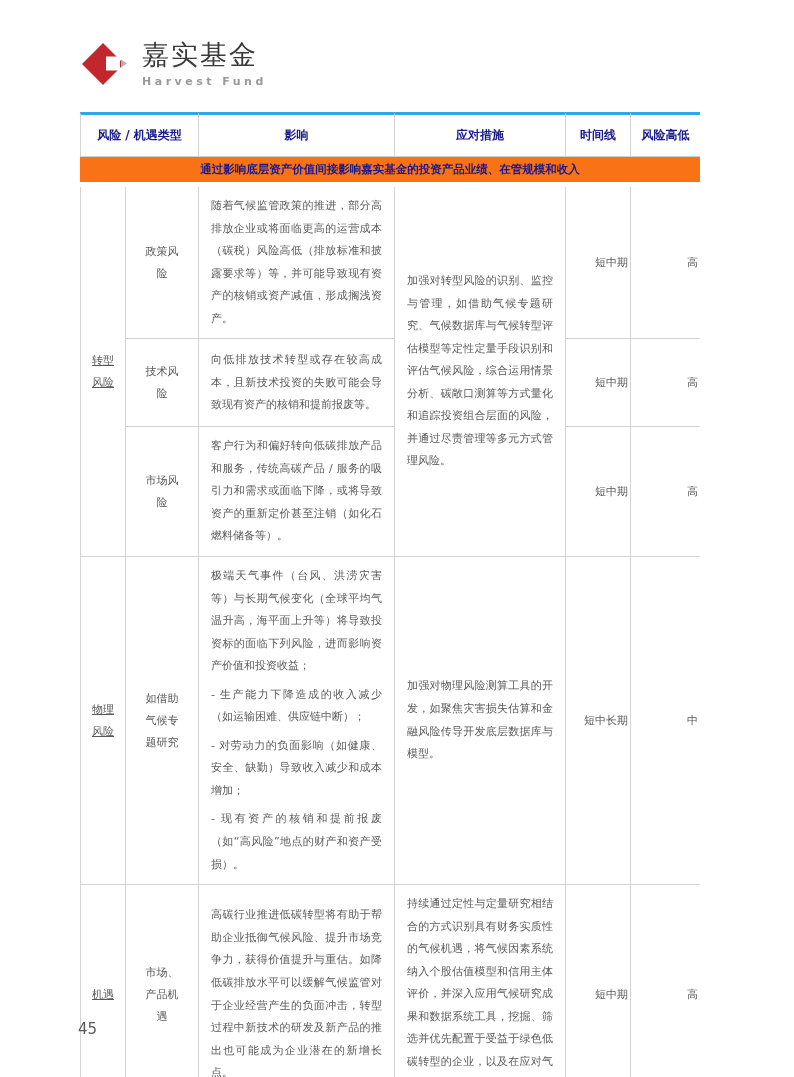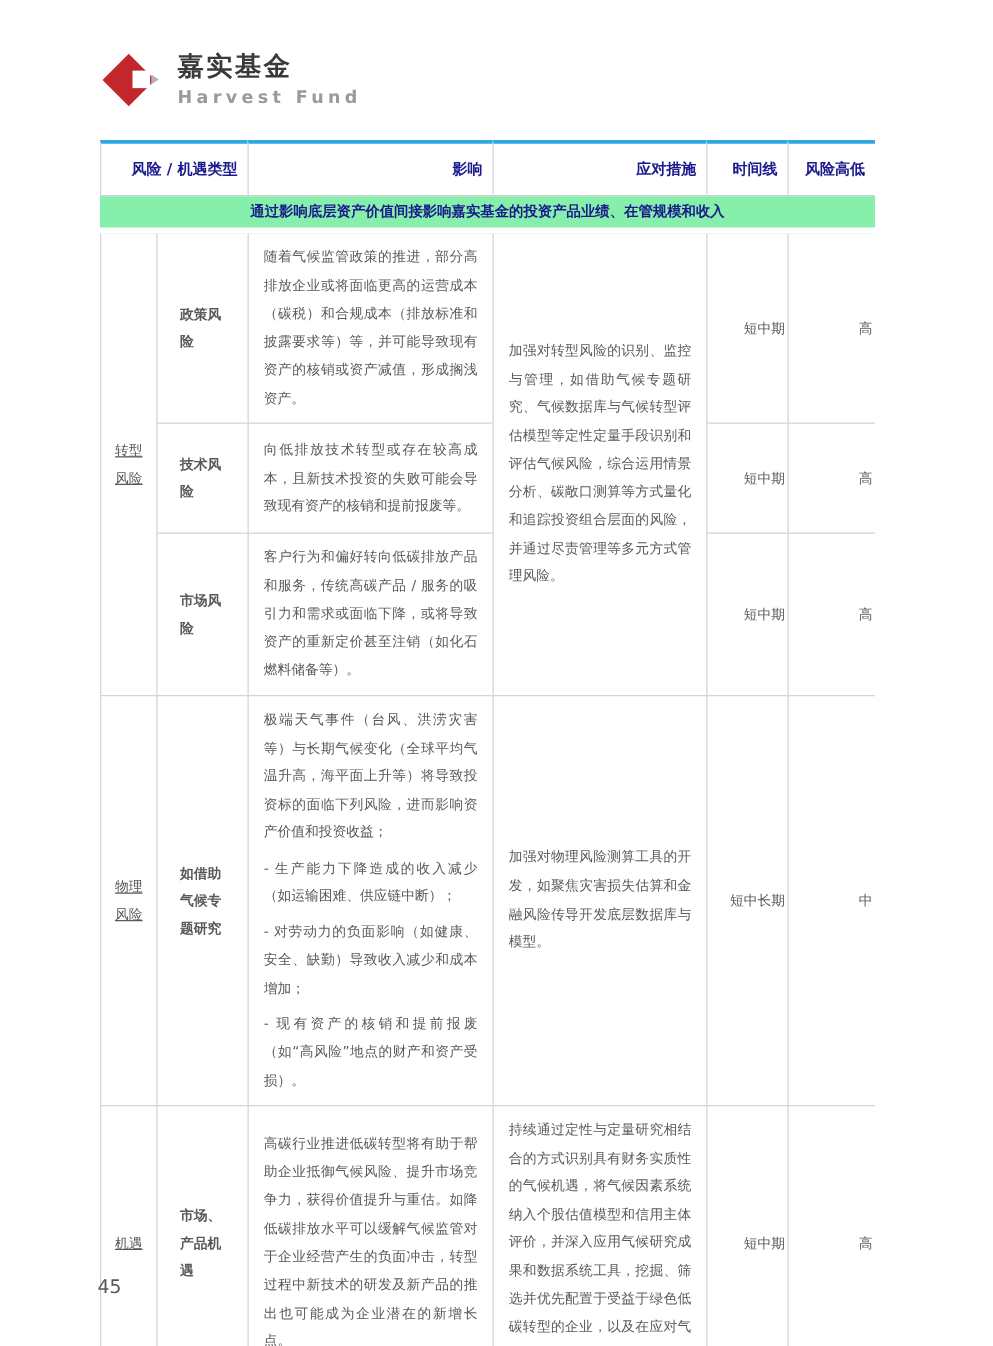--- a/index.html
+++ b/index.html
@@ -5,36 +5,36 @@
   html,body{margin:0;padding:0;}
   body{
     width:794px;height:1077px;background:#ffffff;position:relative;
     font-family:"DejaVu Sans","Liberation Sans",sans-serif;
     -webkit-font-smoothing:antialiased;overflow:hidden;
   }
   
   .logo{position:absolute;top:40px;left:80px;display:flex;align-items:center;}
   .logo-icon{width:48px;height:48px;flex:0 0 auto;}
   .logo-text{margin-left:14px;display:flex;flex-direction:column;justify-content:center;}
-  .logo-cn{font-size:21px;font-weight:bold;color:#3a3a3a;letter-spacing:2px;line-height:1.1;}
-  .logo-en{font-size:14px;font-weight:bold;color:#9a9a9a;letter-spacing:3.5px;margin-top:5px;}
+  .logo-cn{font-size:27px;font-weight:normal;color:#3a3a3a;letter-spacing:2px;line-height:1.1;}
+  .logo-en{font-size:11px;font-weight:bold;color:#9a9a9a;letter-spacing:3.5px;margin-top:5px;}
   
   .table-wrap{position:absolute;top:112px;left:80px;width:620px;}
   table.risk{border-spacing:0;width:620px;table-layout:fixed;font-size:11px;color:#595959;}
   table.risk th, table.risk td{border-left:1px solid #d4d4d4;vertical-align:middle;box-sizing:border-box;}
   table.risk th{
     border-top:3px solid #2ea8e0;border-bottom:1px solid #cfcfcf;
-    text-align:right;padding:12px 8px;font-size:12px;font-weight:bold;color:#1a1a8c;height:38px;
+    text-align:center;padding:12px 8px;font-size:12px;font-weight:bold;color:#1a1a8c;height:38px;
   }
   tr.banner td{
-    border-left:none;border-bottom:5px solid #ffffff;background:#86efac;
+    border-left:none;border-bottom:5px solid #ffffff;background:#f97316;
     text-align:center;color:#1a1a8c;font-weight:600;height:30px;font-size:11.5px;
   }
   td.type-cell{white-space:pre-line;text-align:center;padding:4px 2px;line-height:2;text-decoration:underline;}
-  td.sub-cell{padding:4px 18px;line-height:2;font-weight:bold;}
+  td.sub-cell{text-align:center;padding:4px 18px;line-height:2;}
   td.impact-cell, td.resp-cell{text-align:justify;padding:8px 12px;line-height:2.05;}
   td.mid-cell{text-align:right;padding:4px 2px;}
   tr.hline td{border-top:1px solid #d4d4d4;margin-top:43px;}
   tr.last td{border-bottom:2px solid #a6a6a6;}
   td p{margin:0 0 6px 0;}
   td p:last-child{margin-bottom:0;}
   
   .page-num{position:absolute;left:78px;top:1020px;font-size:15px;color:#595959;}
 </style>
 </head>
@@ -73,21 +73,21 @@
     </thead>
     <tbody>
       <tr class="banner">
         <td colspan="6">通过影响底层资产价值间接影响嘉实基金的投资产品业绩、在管规模和收入</td>
       </tr>
 
       <tr>
         <td class="type-cell" rowspan="3">转型
 风险</td>
         <td class="sub-cell" style="height:136px">政策风险</td>
-        <td class="impact-cell">随着气候监管政策的推进，部分高排放企业或将面临更高的运营成本（碳税）和合规成本（排放标准和披露要求等）等，并可能导致现有资产的核销或资产减值，形成搁浅资产。</td>
+        <td class="impact-cell">随着气候监管政策的推进，部分高排放企业或将面临更高的运营成本（碳税）风险高低（排放标准和披露要求等）等，并可能导致现有资产的核销或资产减值，形成搁浅资产。</td>
         <td class="resp-cell" rowspan="3">加强对转型风险的识别、监控与管理，如借助气候专题研究、气候数据库与气候转型评估模型等定性定量手段识别和评估气候风险，综合运用情景分析、碳敞口测算等方式量化和追踪投资组合层面的风险，并通过尽责管理等多元方式管理风险。</td>
         <td class="mid-cell">短中期</td>
         <td class="mid-cell">高</td>
       </tr>
 
       <tr class="hline">
         <td class="sub-cell" style="height:88px">技术风险</td>
         <td class="impact-cell">向低排放技术转型或存在较高成本，且新技术投资的失败可能会导致现有资产的核销和提前报废等。</td>
         <td class="mid-cell">短中期</td>
         <td class="mid-cell">高</td>

